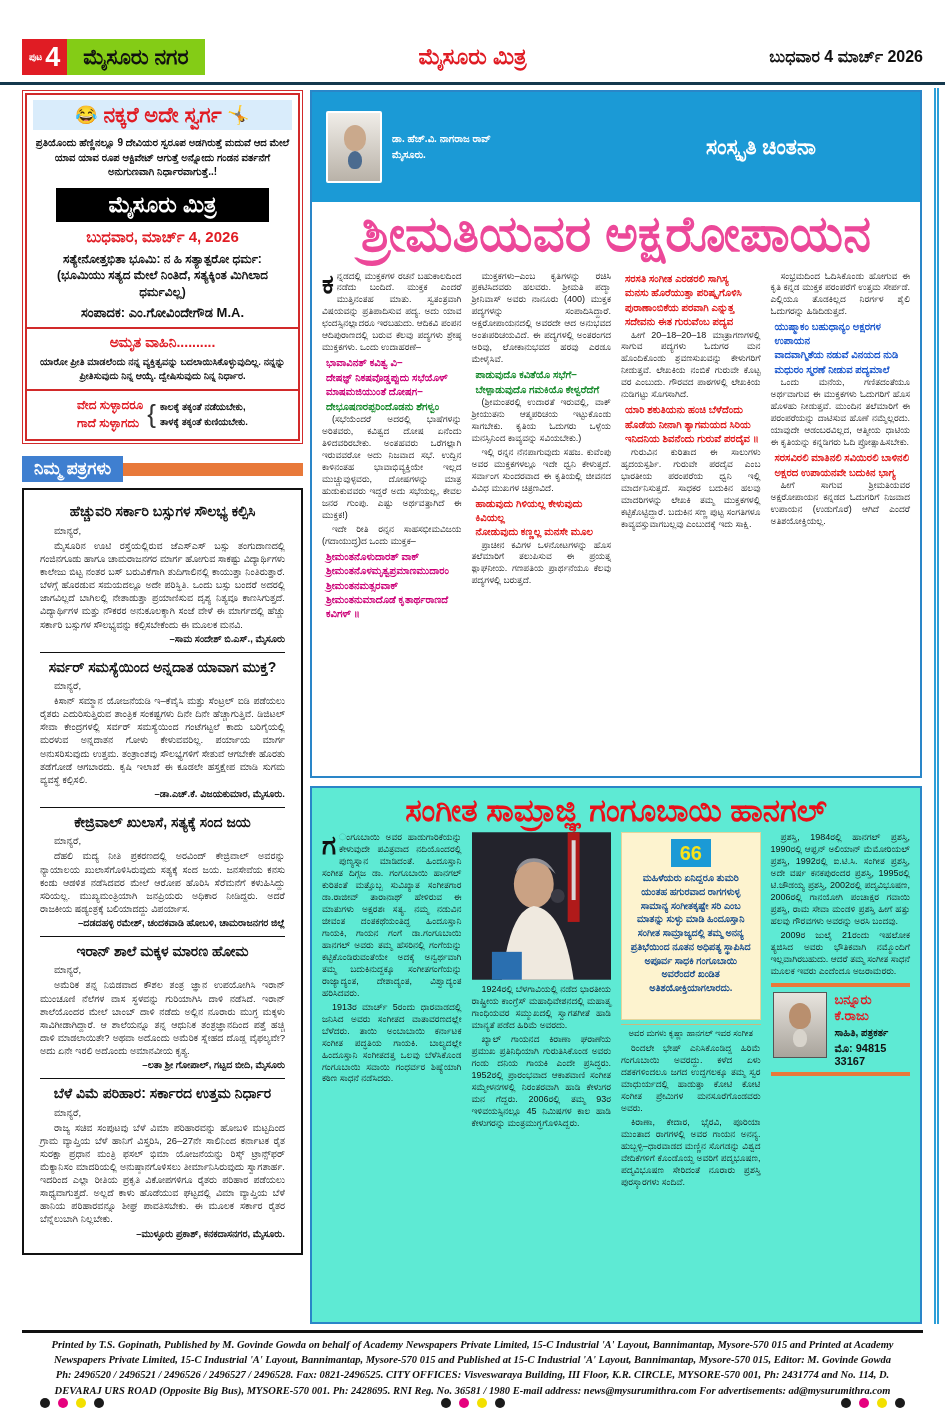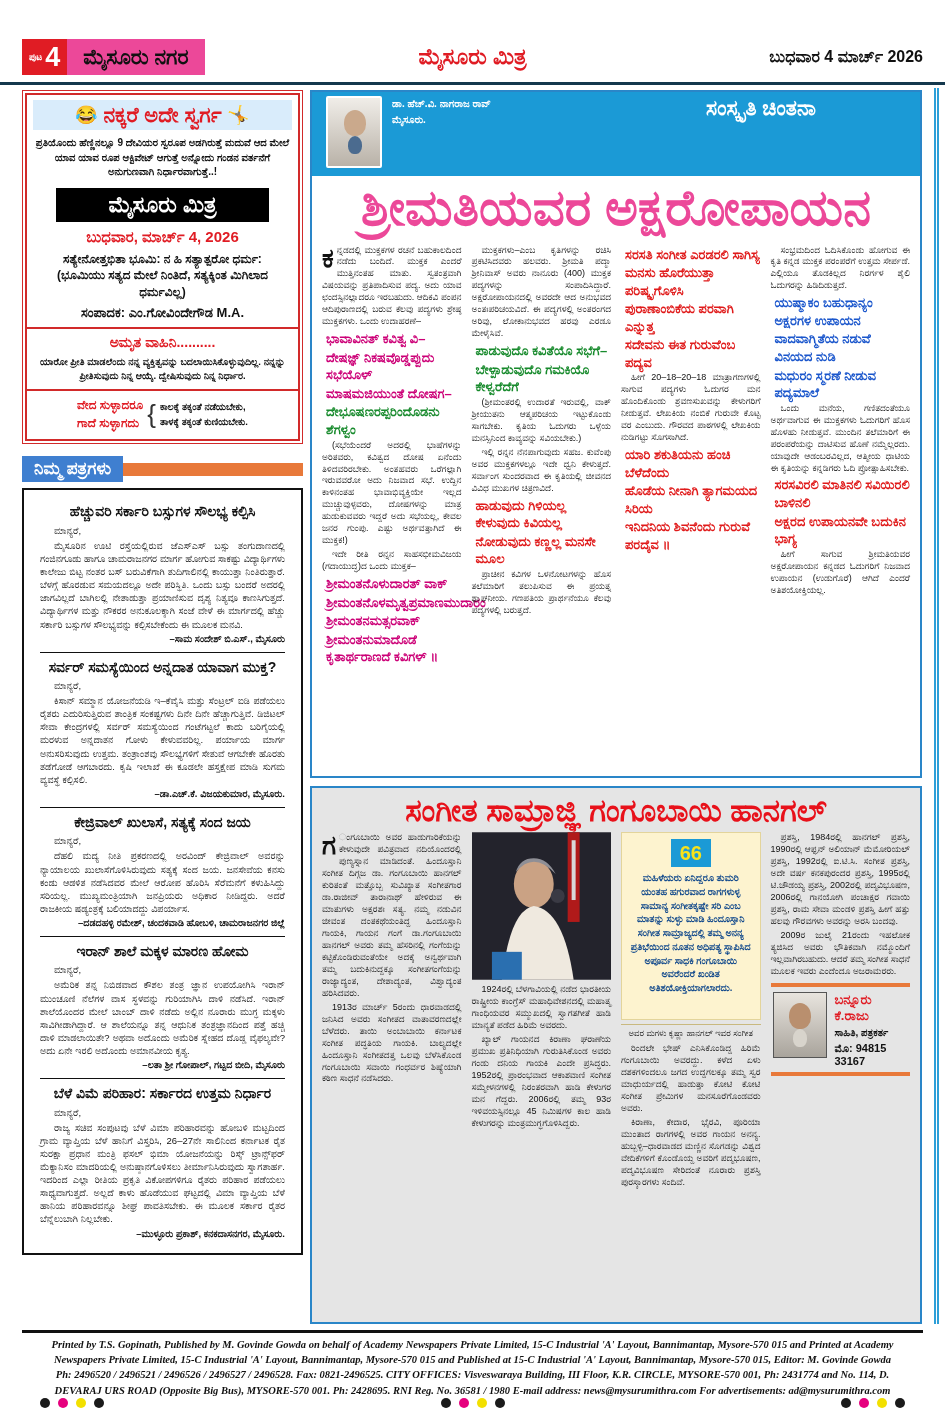--- a/index.html
+++ b/index.html
@@ -5,21 +5,21 @@
   * { margin:0; padding:0; box-sizing:border-box; }
   body { width:945px; height:1424px; background:#fff; font-family:"Liberation Sans",sans-serif; color:#111; }
   .page { position:relative; width:945px; height:1424px; overflow:hidden; background:#fff; }
 
   
   .header { position:absolute; left:22px; right:22px; top:36px; height:42px; display:flex; align-items:center; }
   .pagebox { display:flex; align-items:stretch; height:36px; }
   .pagebox .red { background:#e01c24; color:#fff; display:flex; align-items:center; padding:0 7px; gap:3px; }
   .pagebox .red .lbl { font-size:9px; font-weight:bold; }
   .pagebox .red .num { font-size:27px; font-weight:bold; line-height:1; }
-  .pagebox .sect { background:#ec4899; color:#111; font-weight:bold; font-size:21px; display:flex; align-items:center; padding:0 16px; }
+  .pagebox .sect { background:#84cc16; color:#111; font-weight:bold; font-size:21px; display:flex; align-items:center; padding:0 16px; }
   .masthead { position:absolute; left:0; right:0; text-align:center; color:#e01c24; font-weight:bold; font-size:22px; pointer-events:none; }
   .hdate { margin-left:auto; font-size:16px; font-weight:bold; }
   .hrule { position:absolute; left:0; right:0; top:82px; height:3px; background:#14384d; }
   .edge-right { position:absolute; right:6px; top:88px; height:1236px; width:5px; border-left:2px solid #2d9fd8; border-right:2px solid #2d9fd8; }
 
   
   .leftcol { position:absolute; left:22px; top:90px; width:281px; }
   .adbox { border:1px solid #d22a2a; padding:2px; }
   .adbox-in { border:2px solid #d22a2a; padding:5px 6px 7px; text-align:center; }
   .adband { background:#d9ecfb; display:flex; align-items:center; justify-content:center; gap:6px; padding:3px 2px; }
@@ -44,35 +44,35 @@
   .letterbox { border:2px solid #111; padding:7px 16px 6px; }
   .letter { padding:6px 0 7px; }
   .letter + .letter { border-top:1.5px solid #111; }
   .letter h3 { font-size:14px; text-align:center; margin-bottom:4px; line-height:1.25; }
   .letter .sal { font-size:9.5px; margin-left:14px; margin-bottom:2px; }
   .letter .body { font-size:9.5px; text-align:justify; line-height:1.38; text-indent:14px; }
   .letter .sig { font-size:9.5px; font-weight:bold; text-align:right; margin-top:2px; }
 
   
   .mainbox { position:absolute; left:310px; top:90px; width:612px; height:688px; border:2px solid #2a86c8; background:#fff; }
-  .byline-band { background:#1b9ad6; height:84px; display:flex; align-items:flex-start; padding:4px 14px; }
+  .byline-band { background:#1b9ad6; height:110px; display:flex; align-items:center; padding:4px 14px; }
   .bphoto { width:56px; height:72px; background:linear-gradient(#f0ede8,#b9b2a8); border:2px solid #fff; border-radius:2px; position:relative; }
   .bphoto::after { content:""; position:absolute; left:16px; top:12px; width:22px; height:26px; border-radius:50% 50% 45% 45%; background:#caa98c; box-shadow:0 22px 0 -4px #4b6b8f; }
   .bname { color:#fff; font-size:10px; font-weight:bold; margin-left:10px; line-height:1.6; }
   .btag { color:#fff; font-size:21px; font-weight:bold; margin-left:auto; margin-right:90px; }
   .mhead { color:#ec4899; font-weight:bold; font-size:50px; text-align:center; padding:6px 4px 2px; line-height:1.05; }
   .mcols { display:flex; gap:10px; padding:8px 10px 6px; }
   .mcol { flex:1; min-width:0; }
   .mcol .p, .mus .p { font-size:9px; line-height:1.33; text-align:justify; text-indent:10px; margin-bottom:2px; }
   .vm { color:#cc0077; } .vr { color:#e01a1a; } .vg { color:#178a2c; } .vb { color:#1a56cc; }
-  .verse { font-size:13px; font-weight:bold; line-height:1.35; margin:1px 0 1px 4px; }
+  .verse { font-size:10px; font-weight:bold; line-height:1.35; margin:1px 0 1px 4px; }
   .dropcap { float:left; font-size:26px; font-weight:bold; line-height:0.9; padding:2px 3px 0 0; }
 
   
-  .musbox { position:absolute; left:310px; top:786px; width:612px; height:538px; border:2px solid #2a86c8; background:#e5e5e5; padding:4px 10px 8px; }
+  .musbox { position:absolute; left:310px; top:786px; width:612px; height:538px; border:2px solid #2a86c8; background:#5eead4; padding:4px 10px 8px; }
   .mushead { color:#e8111a; font-weight:bold; font-size:31px; text-align:center; line-height:1.1; padding:2px 0 4px; }
   .muscols { display:flex; gap:10px; }
   .muscol { flex:1; min-width:0; }
   .musphoto { width:100%; height:148px; margin-bottom:4px; display:block; }
   .qbox { background:#fdf3cf; border:1px solid #e3d49b; padding:6px 7px 24px; text-align:center; margin-bottom:4px; }
   .qmark { width:40px; height:28px; background:#1b9ad6; color:#f7e11a; font-weight:bold; font-size:20px; line-height:28px; margin:0 auto 4px; }
   .qtext { color:#134a8c; font-size:9.5px; font-weight:bold; line-height:1.45; }
   .qcap { font-size:8.5px; text-align:center; border-top:1px solid #c9b97f; padding-top:3px; margin-bottom:4px; }
   .authbox { margin-top:5px; border-top:4px solid #e8793a; border-bottom:4px solid #e8793a; padding:5px 2px; display:flex; gap:8px; }
   .aphoto { width:54px; height:66px; border:1px solid #555; background:linear-gradient(#e8e4de,#a9a49c); position:relative; flex:0 0 auto; }
@@ -214,20 +214,21 @@
         </div>
         <div class="mcol">
           <div class="verse vr">ಸರಸತಿ ಸಂಗೀತ ಎರಡರಲಿ ಸಾಗಿಸ್ಯ</div>
           <div class="verse vr">ಮನಸು ಹೊರೆಯುತ್ತಾ ಪರಿಷ್ಕೃಗೊಳಿಸಿ</div>
           <div class="verse vr">ಪುರಾಣಾಂಬಿಕೆಯ ಪರವಾಗಿ ಎನ್ನುತ್ತ</div>
           <div class="verse vr">ಸದೇವನು ಈತ ಗುರುವೆಂಬ ಪದ್ಯವ</div>
           <div class="p">ಹೀಗೆ 20–18–20–18 ಮಾತ್ರಾಗಣಗಳಲ್ಲಿ ಸಾಗುವ ಪದ್ಯಗಳು ಓದುಗರ ಮನ ಹೊಂದಿಕೊಂಡು ಶ್ರವಣಸುಖವನ್ನು ಕೇಳುಗರಿಗೆ ನೀಡುತ್ತವೆ. ಲೇಖಕಿಯ ನಂಬಿಕೆ ಗುರುವೇ ಕೊಟ್ಟ ವರ ಎಂಬುದು. ಗೌರವದ ಪಾಠಗಳಲ್ಲಿ ಲೇಖಕಿಯ ನುಡಿಗಟ್ಟು ಸೊಗಸಾಗಿದೆ.</div>
           <div class="verse vr">ಯಾರಿ ಶಕುತಿಯನು ಹಂಚಿ ಬೆಳೆದೆಂದು</div>
           <div class="verse vr">ಹೊಡೆಯ ನೀನಾಗಿ ತ್ಯಾಗಮಯದ ಸಿರಿಯ</div>
           <div class="verse vr">ಇನಿದನಿಯ ಶಿವನೆಂದು ಗುರುವೆ ಪರದೈವ ॥</div>
+          <div class="p">ಗುರುವಿನ ಕುರಿತಾದ ಈ ಸಾಲುಗಳು ಹೃದಯಸ್ಪರ್ಶಿ. ಗುರುವೇ ಪರದೈವ ಎಂಬ ಭಾರತೀಯ ಪರಂಪರೆಯ ಧ್ವನಿ ಇಲ್ಲಿ ಮಾರ್ದನಿಸುತ್ತದೆ. ಸಾಧಕರ ಬದುಕಿನ ಹಲವು ಮಾದರಿಗಳನ್ನು ಲೇಖಕಿ ತಮ್ಮ ಮುಕ್ತಕಗಳಲ್ಲಿ ಕಟ್ಟಿಕೊಟ್ಟಿದ್ದಾರೆ. ಬದುಕಿನ ಸಣ್ಣ ಪುಟ್ಟ ಸಂಗತಿಗಳೂ ಕಾವ್ಯವಸ್ತುವಾಗಬಲ್ಲವು ಎಂಬುದಕ್ಕೆ ಇದು ಸಾಕ್ಷಿ.</div>
         </div>
         <div class="mcol">
           <div class="p">ಸಂಭ್ರಮದಿಂದ ಓದಿಸಿಕೊಂಡು ಹೋಗುವ ಈ ಕೃತಿ ಕನ್ನಡ ಮುಕ್ತಕ ಪರಂಪರೆಗೆ ಉತ್ತಮ ಸೇರ್ಪಡೆ. ಎಲ್ಲಿಯೂ ತೊಡಕಿಲ್ಲದ ನಿರರ್ಗಳ ಶೈಲಿ ಓದುಗರನ್ನು ಹಿಡಿದಿಡುತ್ತದೆ.</div>
           <div class="verse vb">ಯುಷ್ಮಾಕಂ ಬಹುಧಾನ್ಯಂ ಅಕ್ಷರಗಳ ಉಪಾಯನ</div>
           <div class="verse vb">ವಾದವಾಗ್ಮಿತೆಯ ನಡುವೆ ವಿನಯದ ನುಡಿ</div>
           <div class="verse vb">ಮಧುರಂ ಸ್ಮರಣೆ ನೀಡುವ ಪದ್ಯಮಾಲೆ</div>
           <div class="p">ಒಂದು ಮನೆಯ, ಗಣಿತದಂತೆಯೂ ಅರ್ಥವಾಗುವ ಈ ಮುಕ್ತಕಗಳು ಓದುಗರಿಗೆ ಹೊಸ ಹೊಳಹು ನೀಡುತ್ತವೆ. ಮುಂದಿನ ತಲೆಮಾರಿಗೆ ಈ ಪರಂಪರೆಯನ್ನು ದಾಟಿಸುವ ಹೊಣೆ ನಮ್ಮೆಲ್ಲರದು. ಯಾವುದೇ ಆಡಂಬರವಿಲ್ಲದ, ಆತ್ಮೀಯ ಧಾಟಿಯ ಈ ಕೃತಿಯನ್ನು ಕನ್ನಡಿಗರು ಓದಿ ಪ್ರೋತ್ಸಾಹಿಸಬೇಕು.</div>
           <div class="verse vr">ಸರಸವಿರಲಿ ಮಾತಿನಲಿ ಸವಿಯಿರಲಿ ಬಾಳಿನಲಿ</div>
           <div class="verse vr">ಅಕ್ಷರದ ಉಪಾಯನವೇ ಬದುಕಿನ ಭಾಗ್ಯ</div>
           <div class="p">ಹೀಗೆ ಸಾಗುವ ಶ್ರೀಮತಿಯವರ ಅಕ್ಷರೋಪಾಯನ ಕನ್ನಡದ ಓದುಗರಿಗೆ ನಿಜವಾದ ಉಪಾಯನ (ಉಡುಗೊರೆ) ಆಗಿದೆ ಎಂದರೆ ಅತಿಶಯೋಕ್ತಿಯಲ್ಲ.</div>

